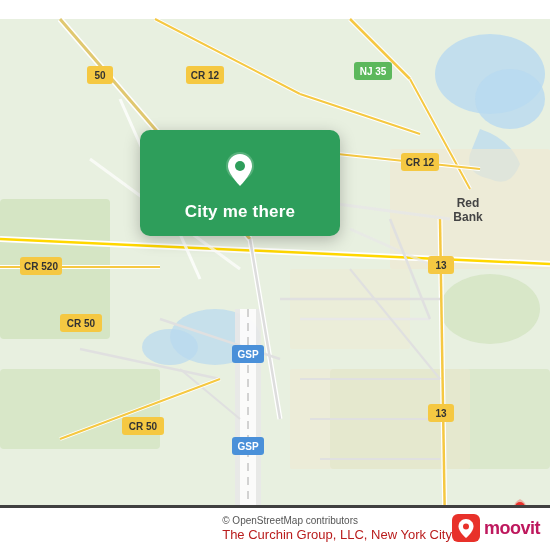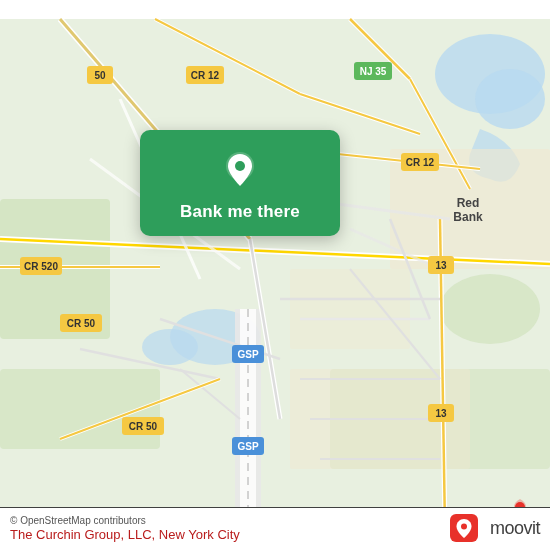--- a/index.html
+++ b/index.html
@@ -60,23 +60,23 @@
     
     #bottom-bar {
       position: absolute;
       bottom: 0;
       left: 0;
       width: 100%;
       background: #fff;
       padding: 6px 10px 6px 10px;
       display: flex;
       align-items: center;
-      justify-content: space-between;
+      justify-content: flex-end;
       z-index: 20;
-      border-top: 1px solid #404040;
+      border-top: 3px solid #404040;
     }
 
     #bottom-left {
       display: flex;
       flex-direction: column;
       gap: 1px;
     }
 
     #copyright-text {
       font-size: 10px;
@@ -95,24 +95,23 @@
       gap: 4px;
     }
 
     #moovit-icon {
       width: 28px;
       height: 28px;
     }
 
     #moovit-text {
       font-size: 18px;
-      font-weight: 400;
-      color: #404040;
+      font-weight: 700;
+      color: #be185d;
       letter-spacing: -0.5px;
-      margin-left: 8px;
     }
   </style>
 </head>
 <body>
 
 <div id="map-container">
 
   <svg id="map-svg" viewBox="0 0 550 510" xmlns="http://www.w3.org/2000/svg">
 
     <rect width="550" height="510" fill="#e8f0e0"></rect>
@@ -230,21 +229,21 @@
     <path d="M520 480 Q526 483 526 488 Q526 494 520 498 Q514 494 514 488 Q514 483 520 480 Z" fill="#e8312a" opacity="0.3"></path>
   </svg>
 
   <div id="take-me-there-card">
 
     <svg id="location-pin-icon" viewBox="0 0 44 44" xmlns="http://www.w3.org/2000/svg">
       <circle cx="22" cy="18" r="14" fill="rgba(255,255,255,0.2)"></circle>
       <path d="M22 6 C15.4 6 10 11.4 10 18 C10 26 22 38 22 38 C22 38 34 26 34 18 C34 11.4 28.6 6 22 6 Z" fill="white"></path>
       <circle cx="22" cy="18" r="5" fill="#2e9e5b"></circle>
     </svg>
-    <span id="take-me-there-label">Bank me there</span>
+    <span id="take-me-there-label">City me there</span>
   </div>
 
   <div id="bottom-bar">
     <div id="bottom-left">
       <span id="copyright-text">© OpenStreetMap contributors</span>
       <span id="location-title">The Curchin Group, LLC, New York City</span>
     </div>
     <div id="moovit-logo">
 
       <svg id="moovit-icon" viewBox="0 0 28 28" xmlns="http://www.w3.org/2000/svg">

